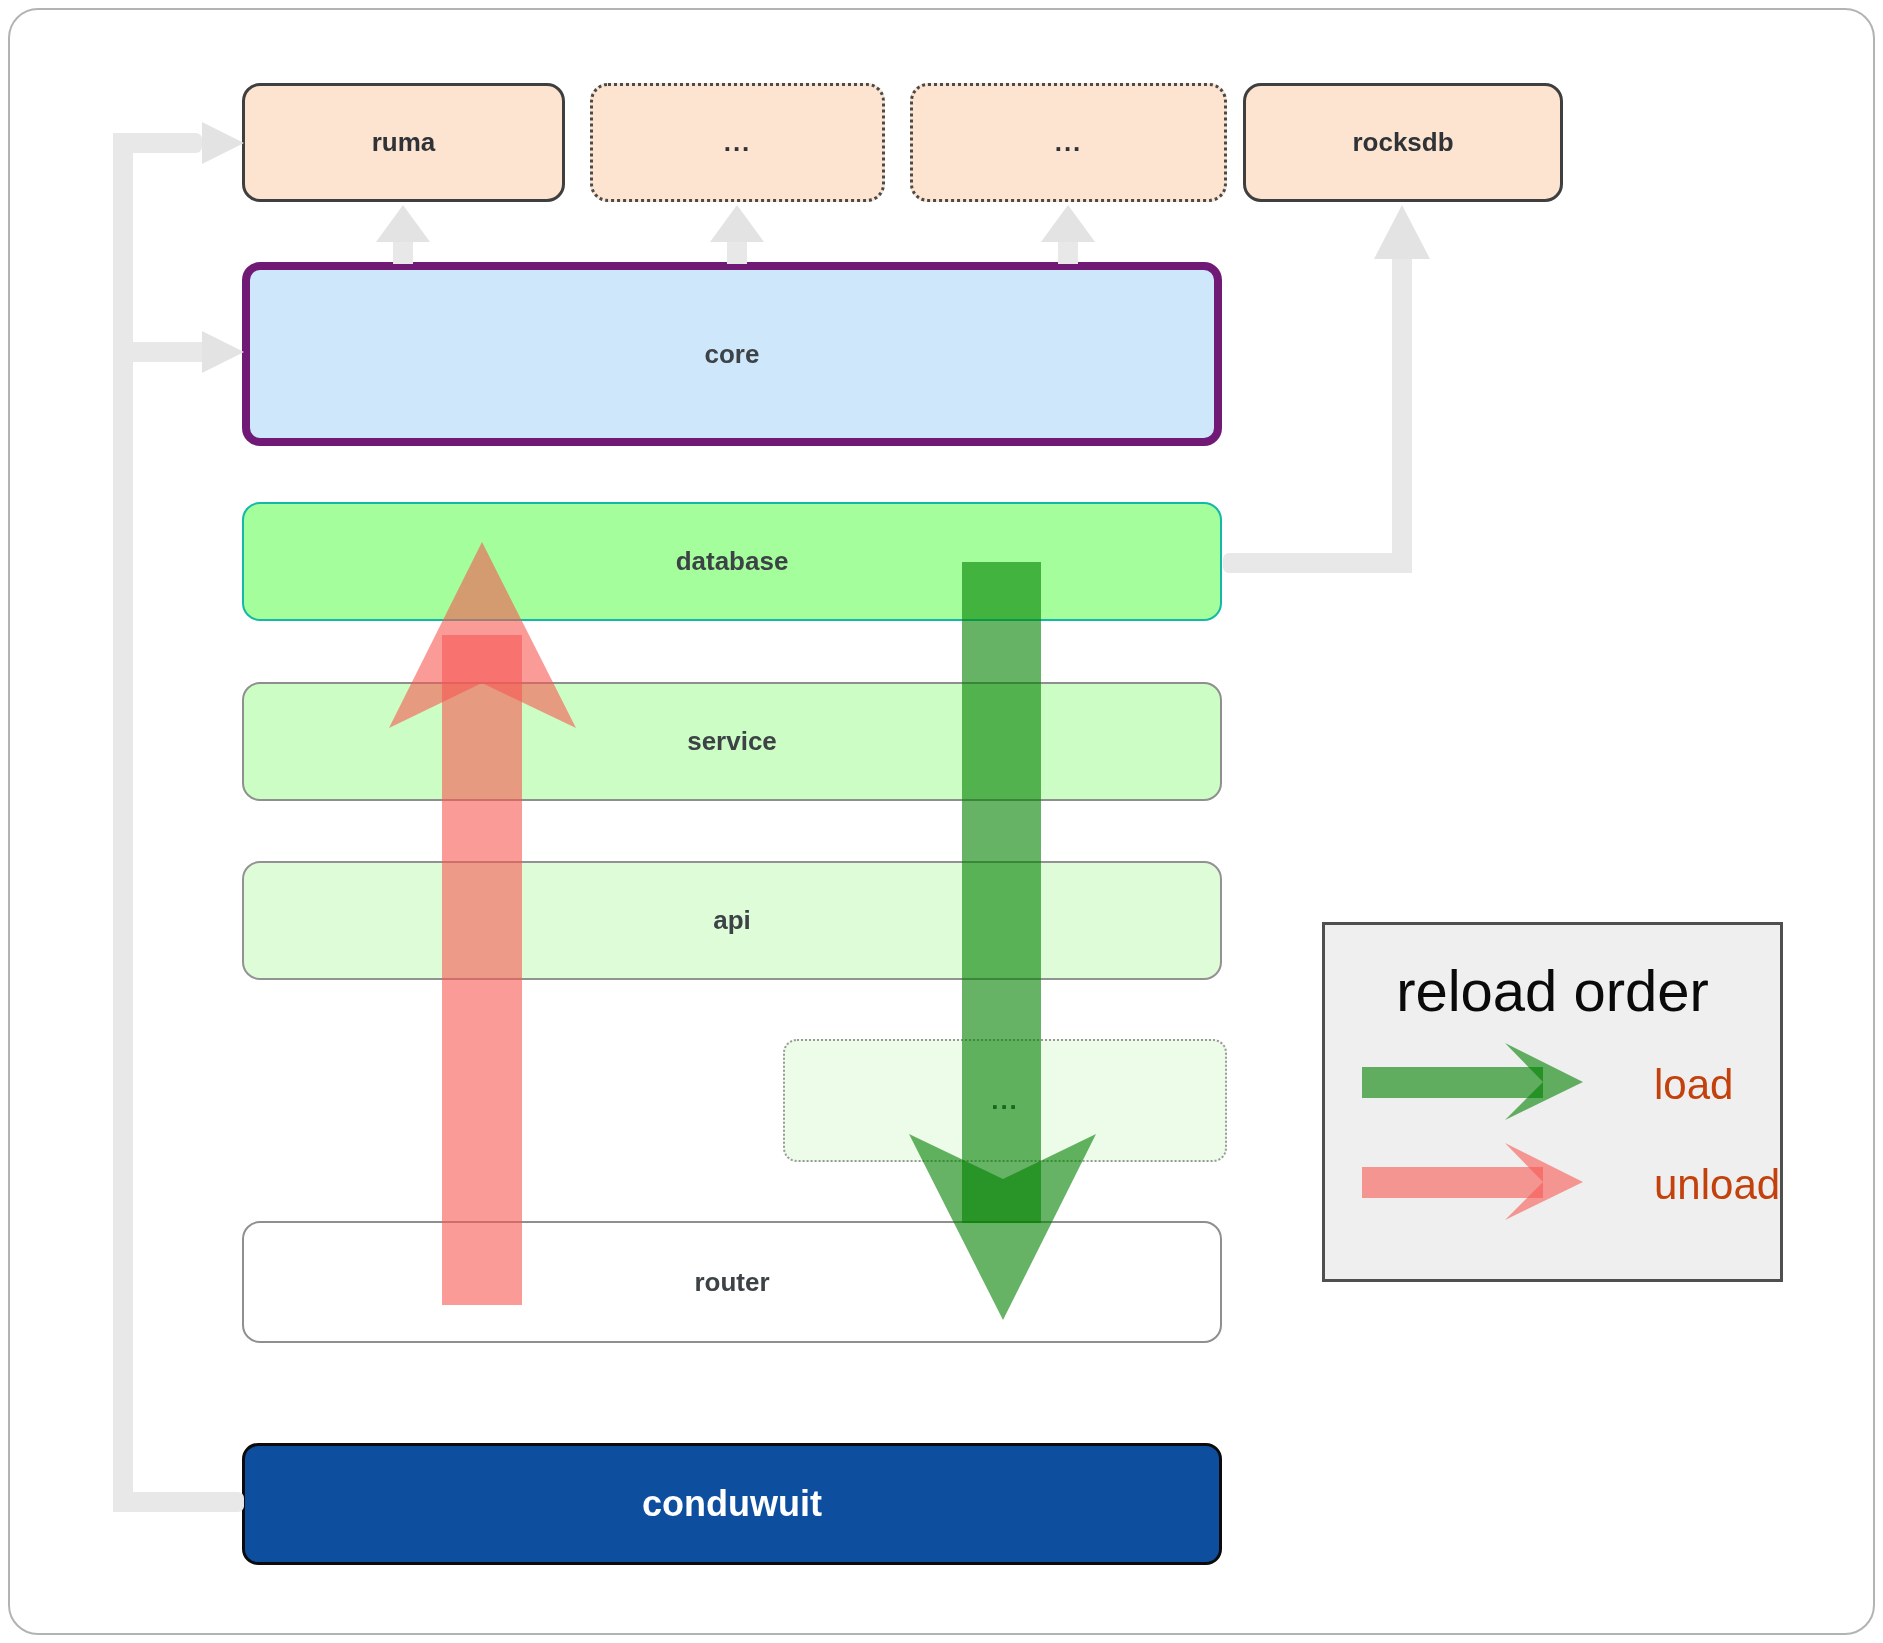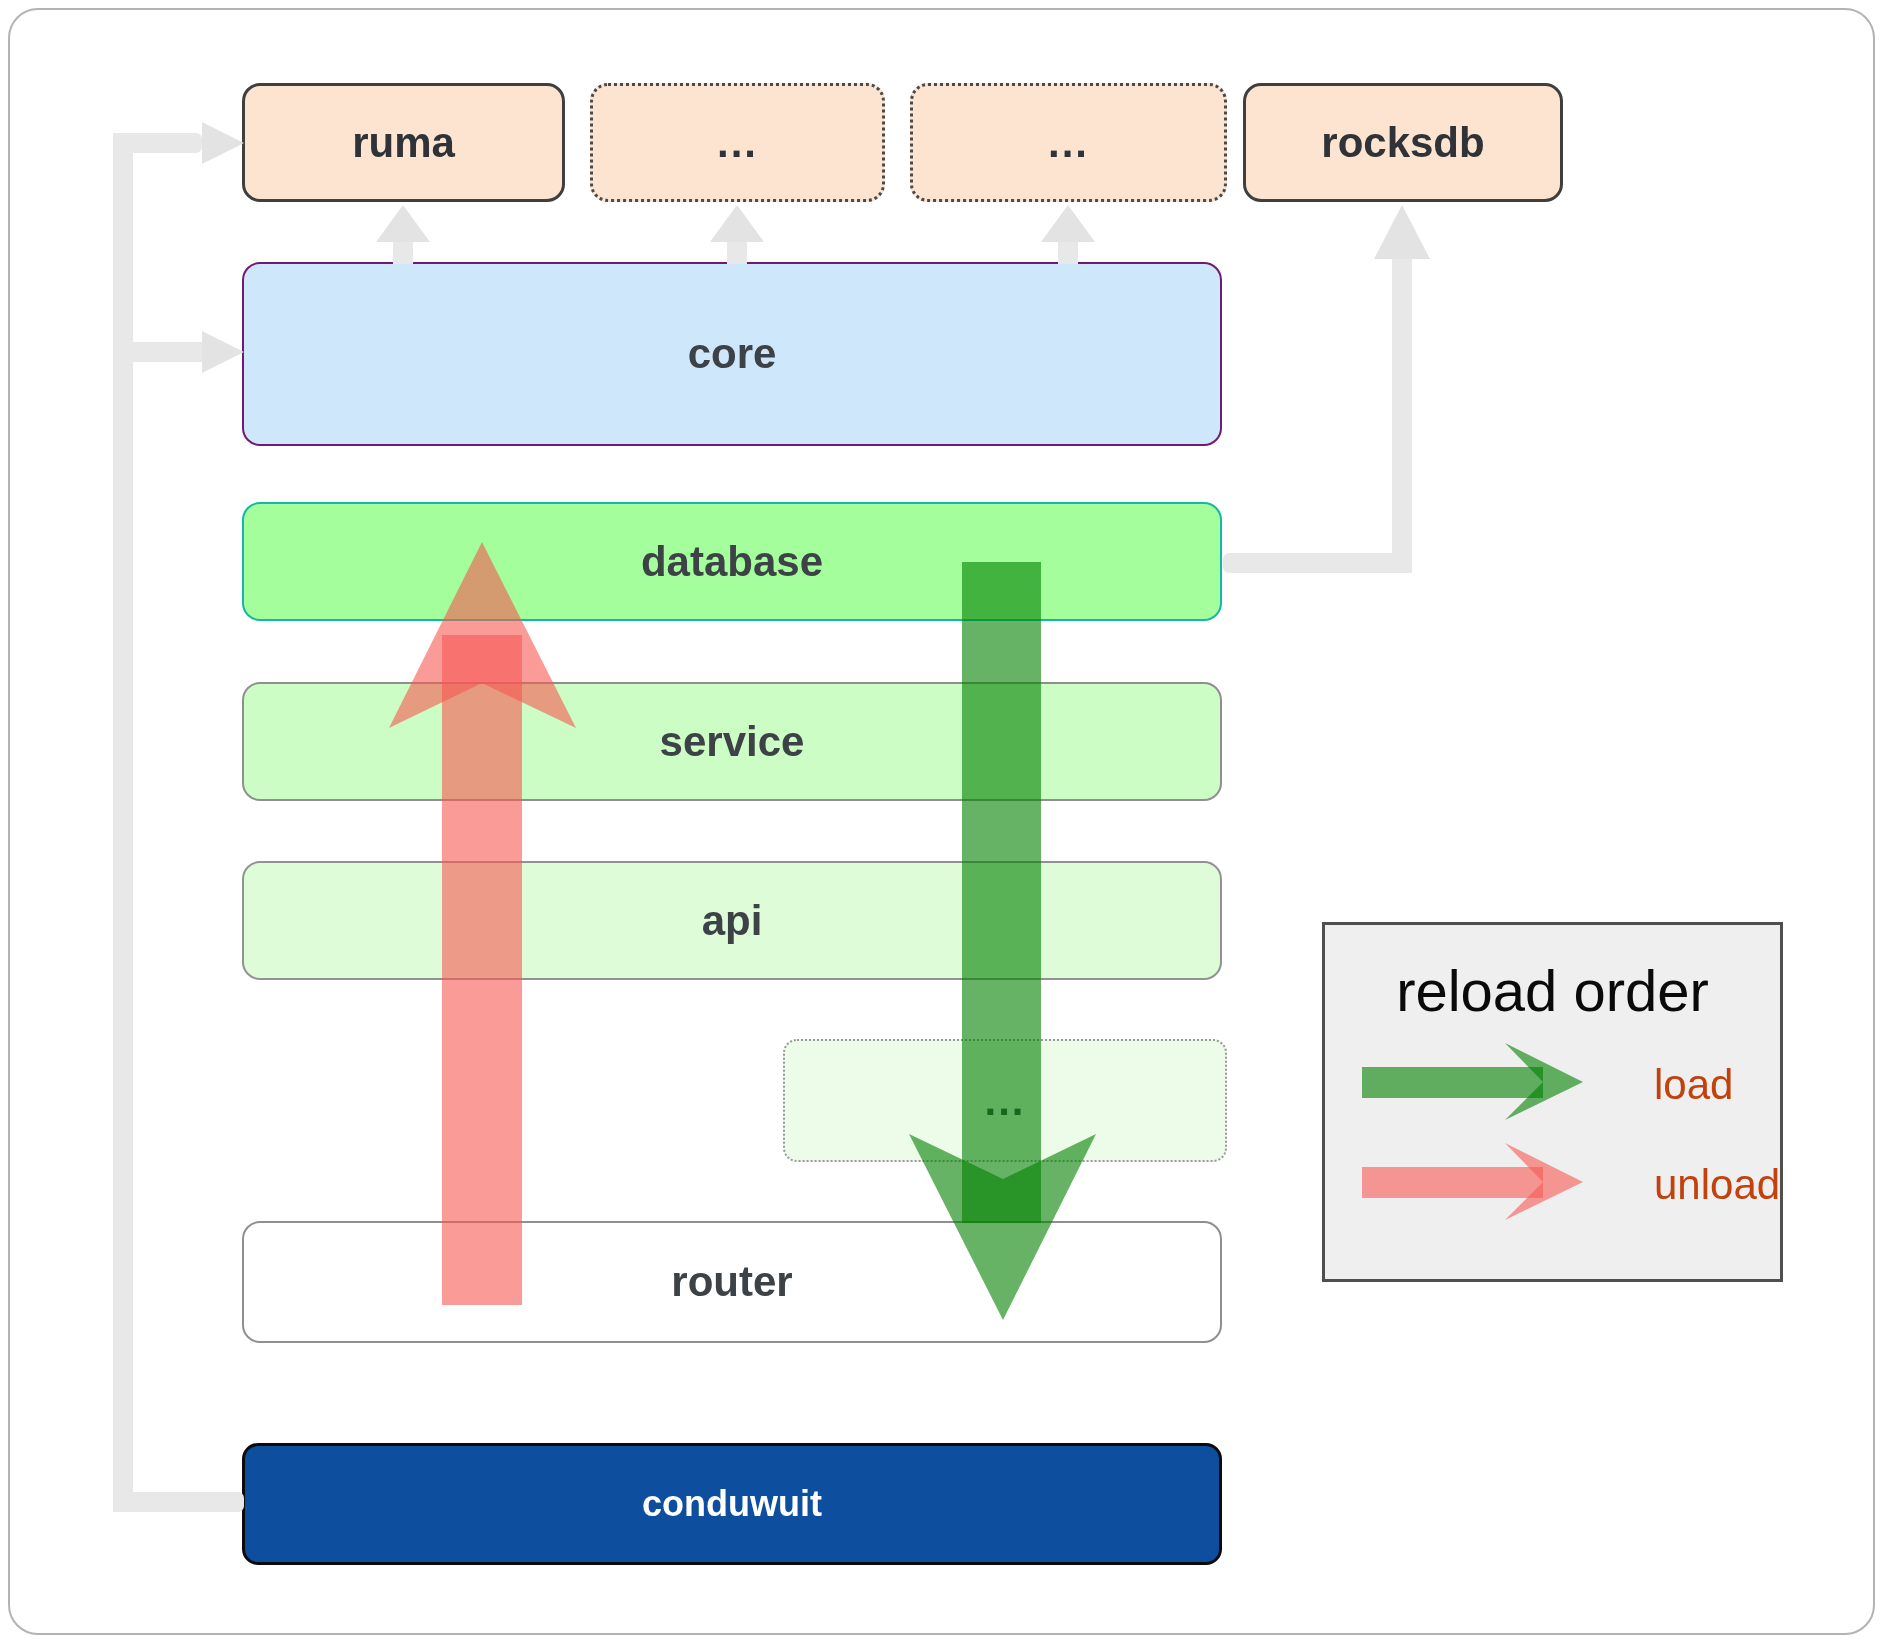--- a/index.html
+++ b/index.html
@@ -6,26 +6,26 @@
   .stage{
     position:relative;width:1883px;height:1643px;background:#ffffff;overflow:hidden;
     font-family:"Liberation Sans","DejaVu Sans",sans-serif;
   }
   .frame{
     position:absolute;left:8px;top:8px;width:1863px;height:1623px;
     border:2px solid #b3b3b3;border-radius:30px;
   }
   .box{
     position:absolute;display:flex;align-items:center;justify-content:center;
-    box-sizing:border-box;font-size:42px;font-weight:600;color:#3d4247;
+    box-sizing:border-box;font-size:26px;font-weight:600;color:#3d4247;
     border-radius:18px;z-index:1;
   }
   .peach{background:#fce4d0;border:3px solid #3f3f3f;color:#2f3337;}
   .peach.dotted{border:3px dotted #4a4a4a;}
-  .core{background:#cfe7fa;border:2px solid #701a75;}
+  .core{background:#cfe7fa;border:8px solid #701a75;}
   .database{background:#a4fe9b;border:2px solid #14b8a6;}
   .service{background:#ccfdc4;border:2px solid #8f8f8f;}
   .api{background:#dffcd8;border:2px solid #929292;}
   .admin{background:#eafbe5;border:2px solid #9a9a9a;border-radius:14px;}
   .admin-more{background:#edfbe9;border:2px dotted #999999;border-radius:14px;}
   .router{background:#ffffff;border:2px solid #8f8f8f;}
   .conduwuit{background:#0d4f9e;border:3px solid #0b0b0b;color:#ffffff;font-size:36px;font-weight:700;border-radius:16px;}
   .dots{letter-spacing:2px;font-weight:700;}
   svg.overlay{position:absolute;left:0;top:0;z-index:2;pointer-events:none;}
   .legend{

